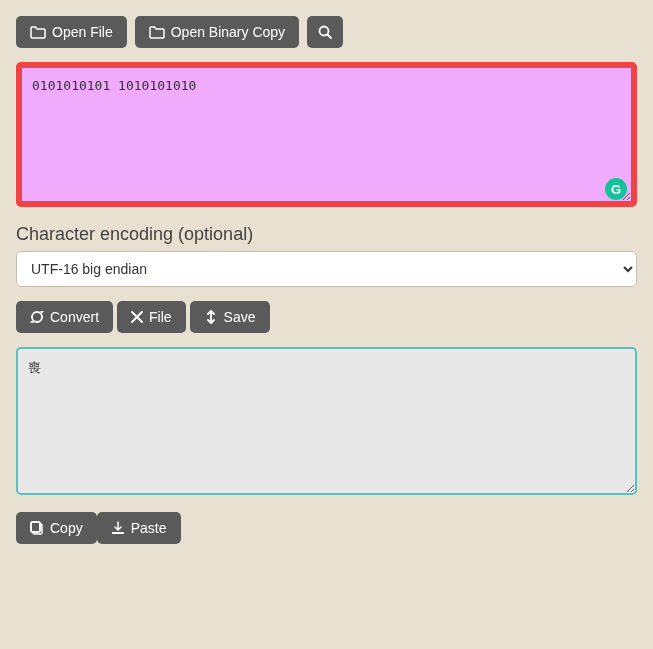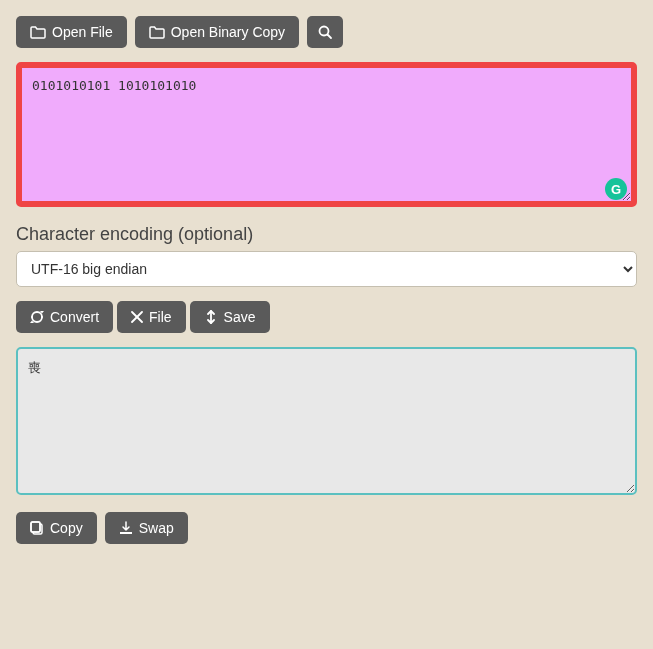--- a/index.html
+++ b/index.html
@@ -126,21 +126,21 @@
       font-family: monospace;
       font-size: 13px;
       color: #333;
       resize: vertical;
       outline: none;
       margin-bottom: 14px;
     }
 
     .bottom-buttons {
       display: flex;
-      gap: 8px;
+      gap: 0;
     }
   </style>
 </head>
 <body>
 
 <div class="app-container">
 
   <div class="toolbar">
     <button class="btn">
       <svg width="16" height="14" viewBox="0 0 16 14" fill="none" xmlns="http://www.w3.org/2000/svg">
@@ -220,17 +220,17 @@
         <rect x="1" y="1" width="9" height="10" rx="1.5" stroke="white" stroke-width="1.5" fill="#5a5a5a"></rect>
         <rect x="1" y="1" width="9" height="10" rx="1.5" stroke="white" stroke-width="1.5" fill="none"></rect>
       </svg>
       <span>Copy</span>
     </button>
     <button class="btn">
       <svg width="14" height="14" viewBox="0 0 14 14" fill="none" xmlns="http://www.w3.org/2000/svg">
         <path d="M7 1v8M7 9l-3-3M7 9l3-3" stroke="white" stroke-width="1.5" stroke-linecap="round" stroke-linejoin="round"></path>
         <path d="M1 11h12v2H1z" fill="white"></path>
       </svg>
-      <span>Swap</span>
+      <span>Paste</span>
     </button>
   </div>
 
 </div>
 
 </body></html>

